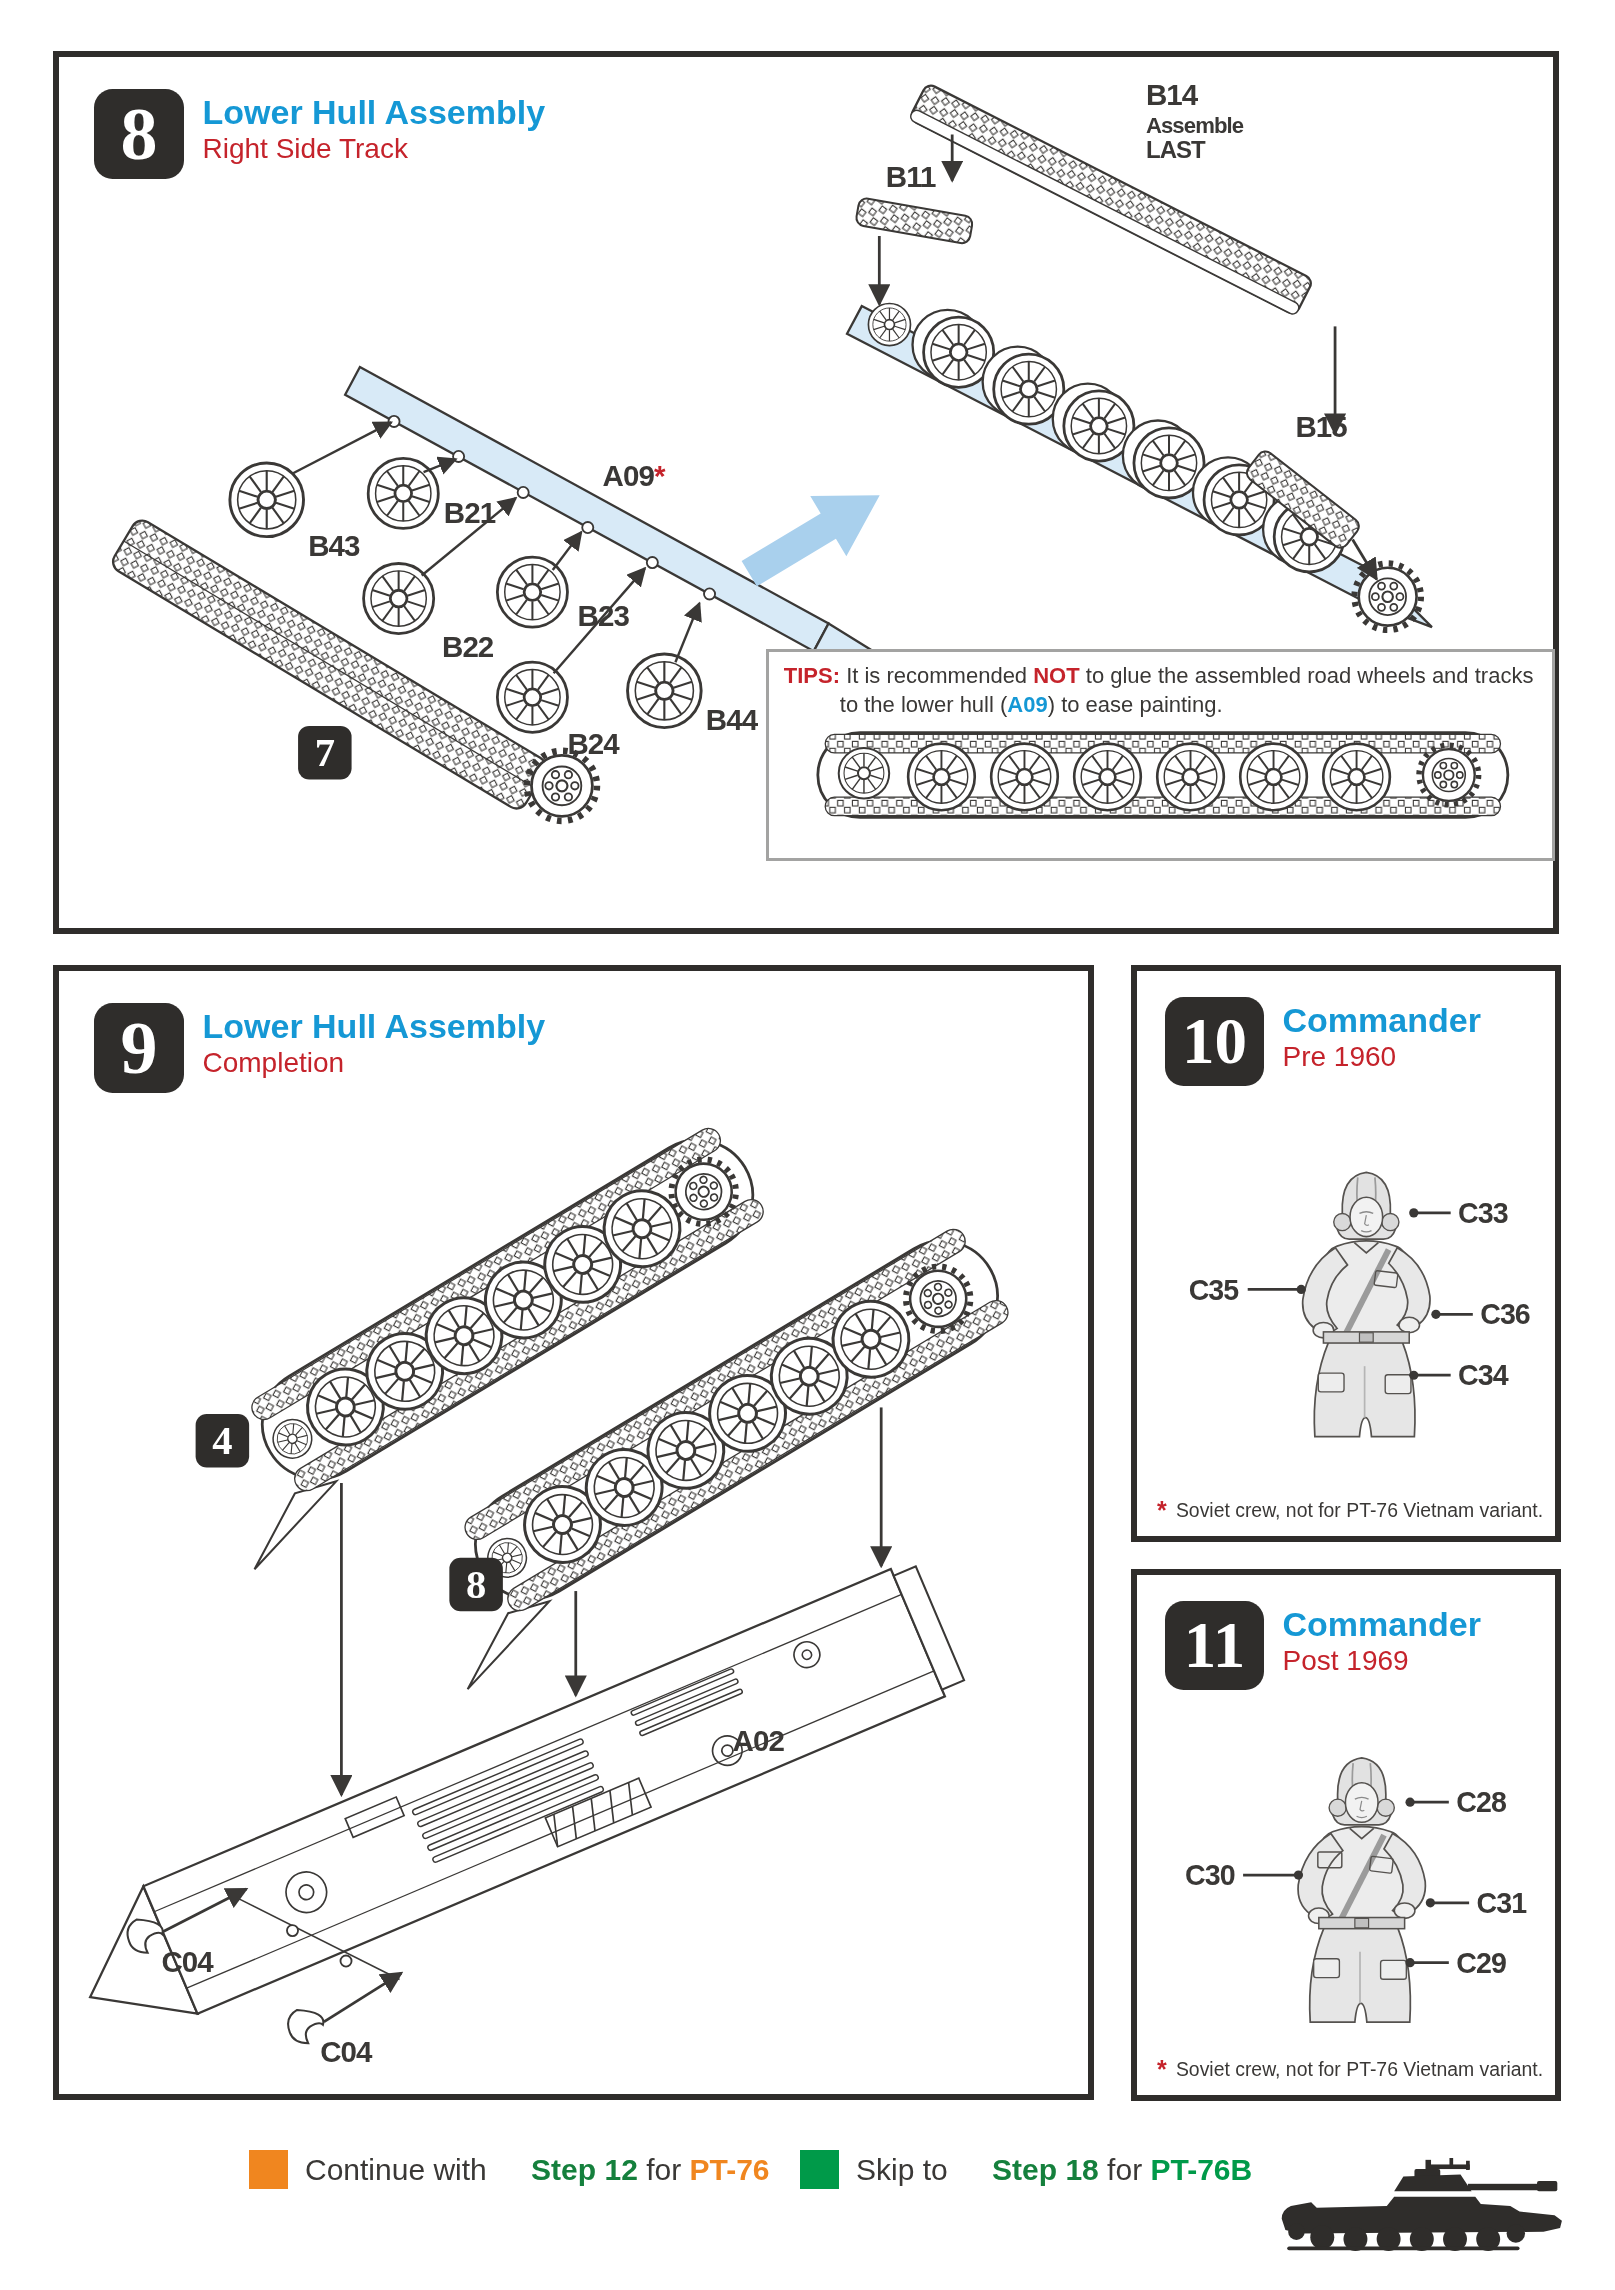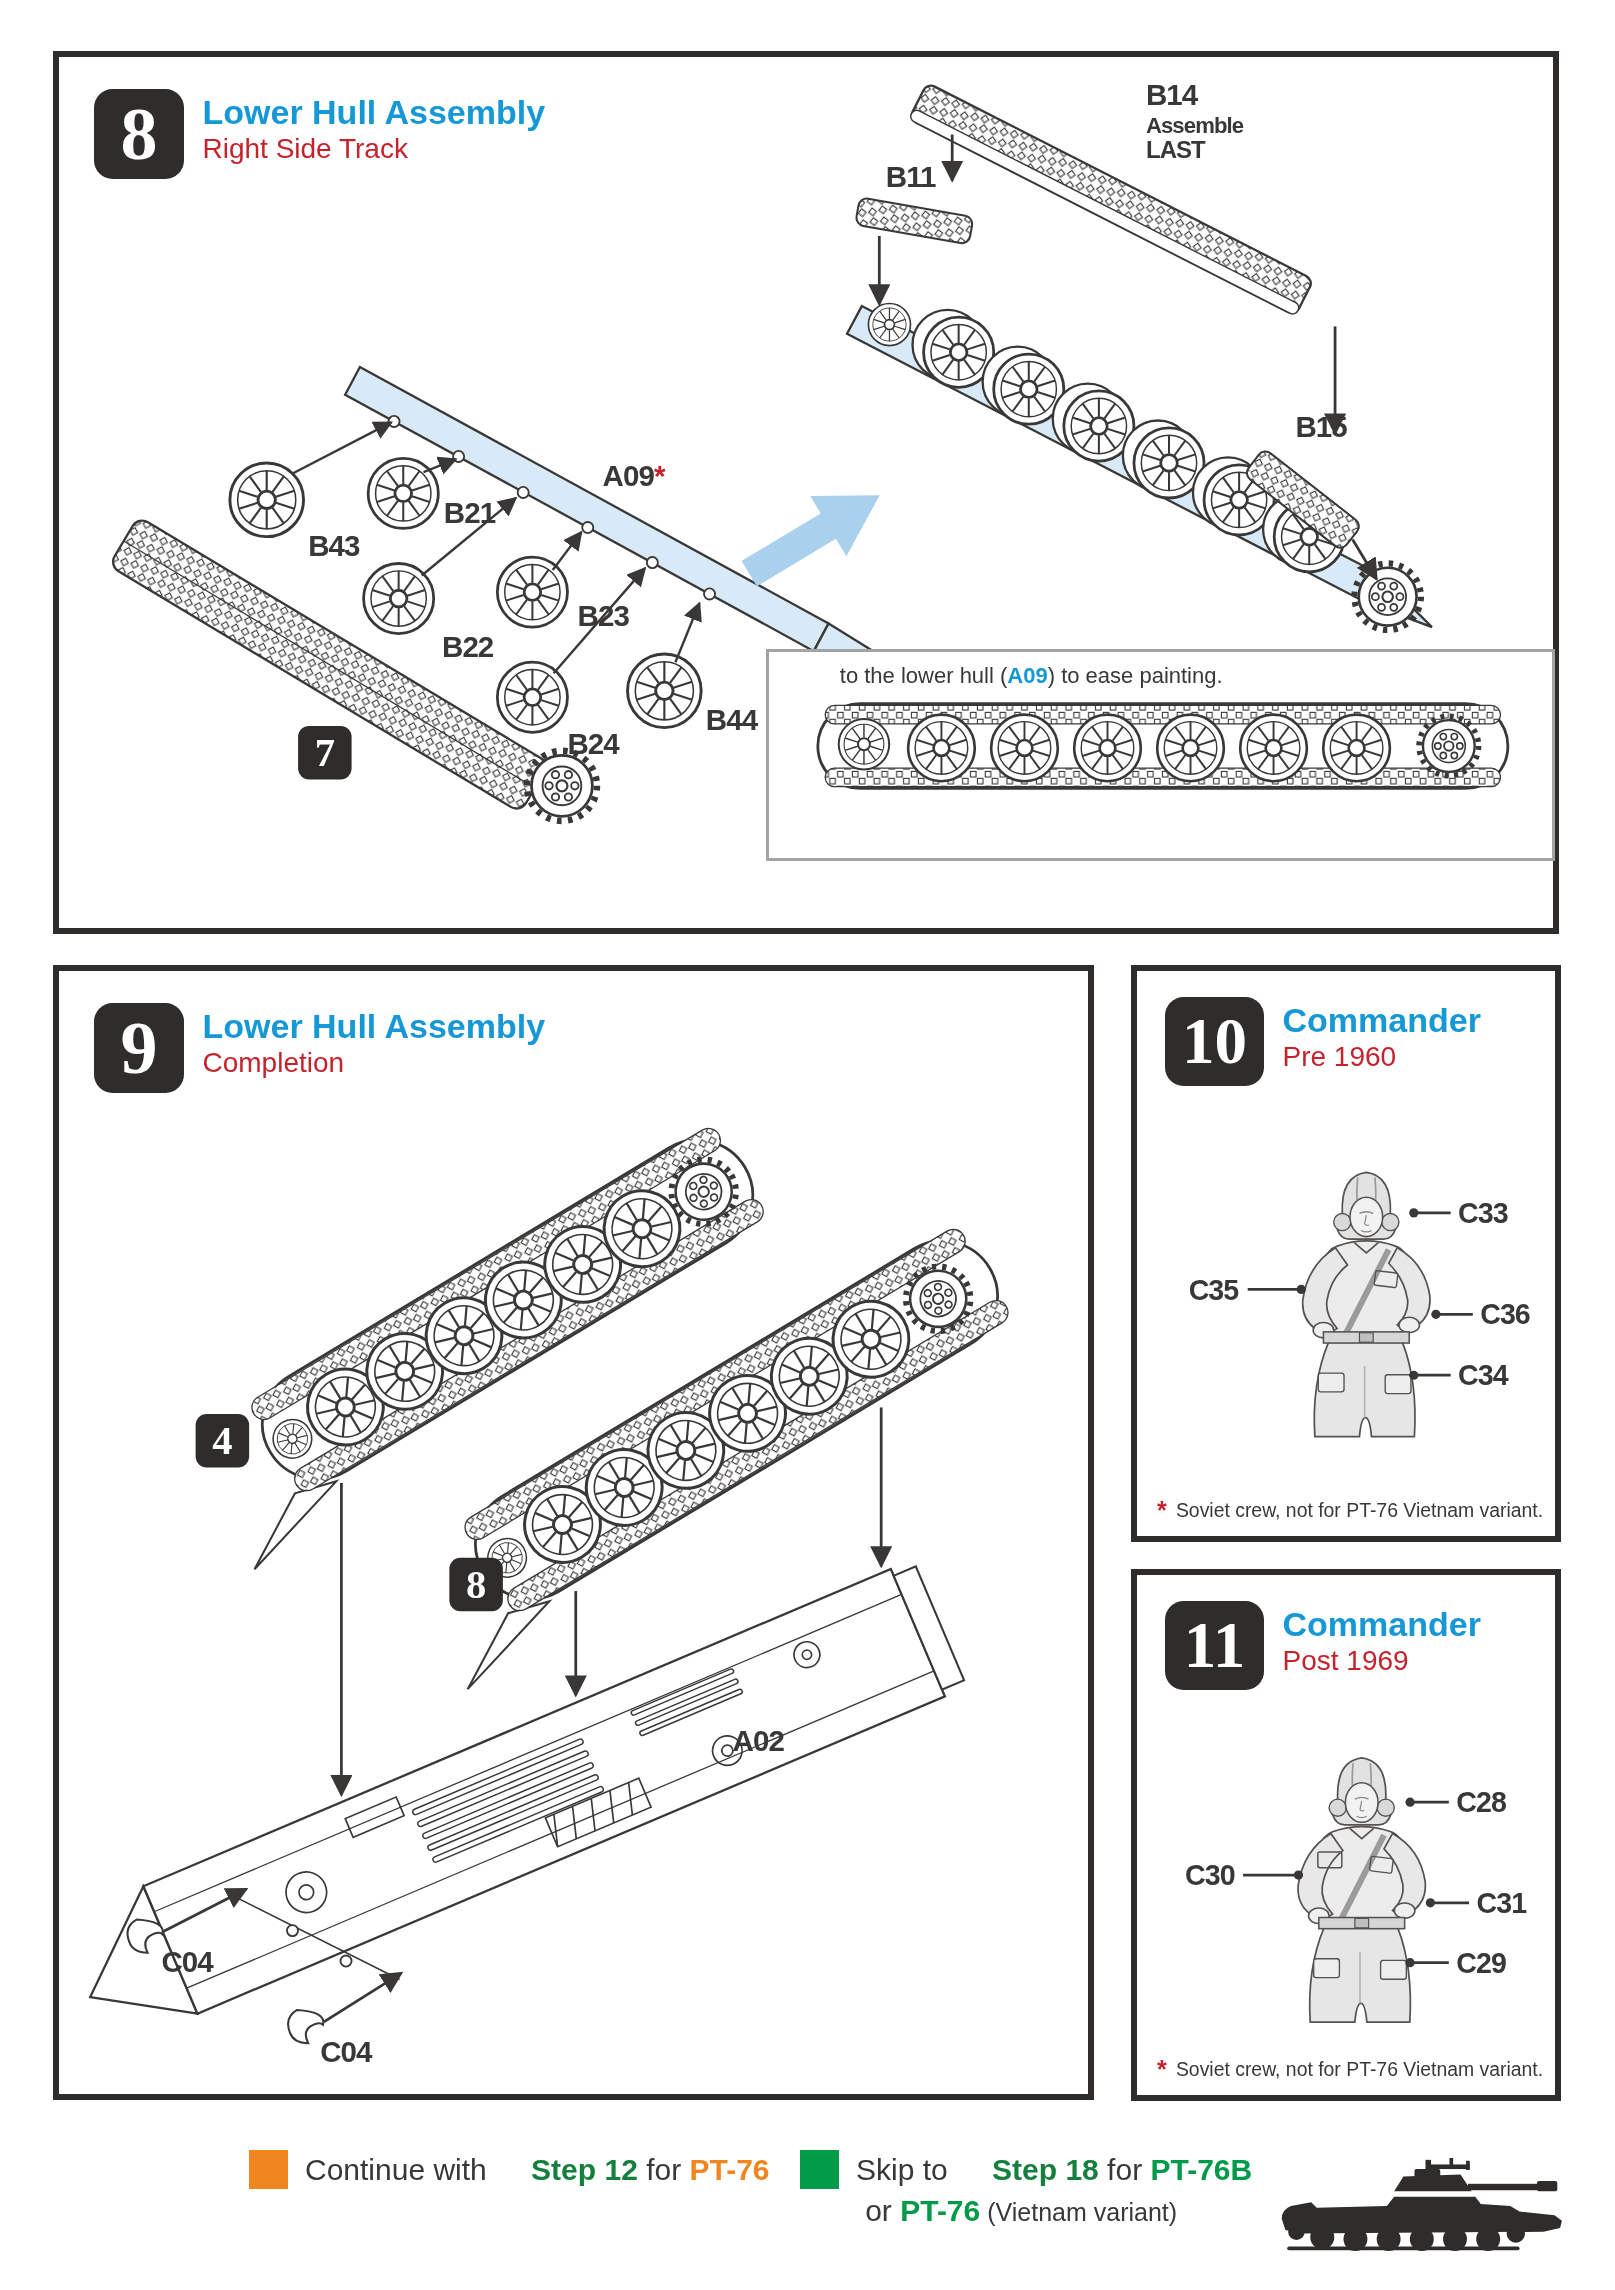--- a/index.html
+++ b/index.html
@@ -185,20 +185,21 @@
   <div class="panel-head" style="left:35px;top:32px;">
     <div class="badge big">8</div>
     <div class="titles">
       <div class="t-blue">Lower Hull Assembly</div>
       <div class="t-red">Right Side Track</div>
     </div>
   </div>
 
   <div class="tipsbox">
     <div class="tips-text">
+      <div><span class="tips-red">TIPS:</span><span> It is recommended </span><span class="tips-red">NOT</span><span> to glue the assembled road wheels and tracks</span></div>
       <div class="tips-l2"><span>to the lower hull (</span><span class="tips-blue">A09</span><span>) to ease painting.</span></div>
     </div>
     <svg class="tips-art" width="738" height="113" viewBox="0 0 800 122">
       <defs>
         <pattern id="tpT" width="16" height="16" patternUnits="userSpaceOnUse">
           <rect width="16" height="16" fill="#fff"></rect>
           <rect x="1.5" y="1.5" width="6" height="6" fill="none" stroke="#3a3836" stroke-width="1.2"></rect>
           <rect x="9" y="9" width="6" height="6" fill="none" stroke="#3a3836" stroke-width="1.2"></rect>
         </pattern>
       </defs>
@@ -439,23 +440,20 @@
 <div class="legend-sq" style="left:249px;top:2150px;background:#f0861f;"></div>
 <div class="legend-text" style="left:305px;top:2149px;">
   <span>Continue with </span><span class="l-step">Step 12</span><span> for </span><span class="l-orange">PT-76</span>
 </div>
 
 <div class="legend-sq" style="left:800px;top:2150px;background:#009a49;"></div>
 <div class="legend-text" style="left:856px;top:2149px;">
   <div>
     <span>Skip to </span><span class="l-step">Step 18</span><span> for </span><span class="l-green">PT-76B</span>
   </div>
-  <div style="margin-left:9.2px;">
-    <span>or </span><span class="l-green">PT-76</span><span class="l-small"> (Vietnam variant)</span>
-  </div>
 </div>
 
 <svg style="left:1278px;top:2158px;" width="295" height="106" viewBox="0 0 320 115">
   <g fill="#2f2d2b">
     <rect x="160" y="2" width="6" height="18"></rect>
     <rect x="164" y="7" width="44" height="5"></rect>
     <rect x="204" y="3" width="4" height="10"></rect>
     <rect x="186" y="0" width="4" height="9"></rect>
     <rect x="148" y="12" width="28" height="10" rx="2"></rect>
     <polygon points="126,36 136,20 198,18 210,36"></polygon>

